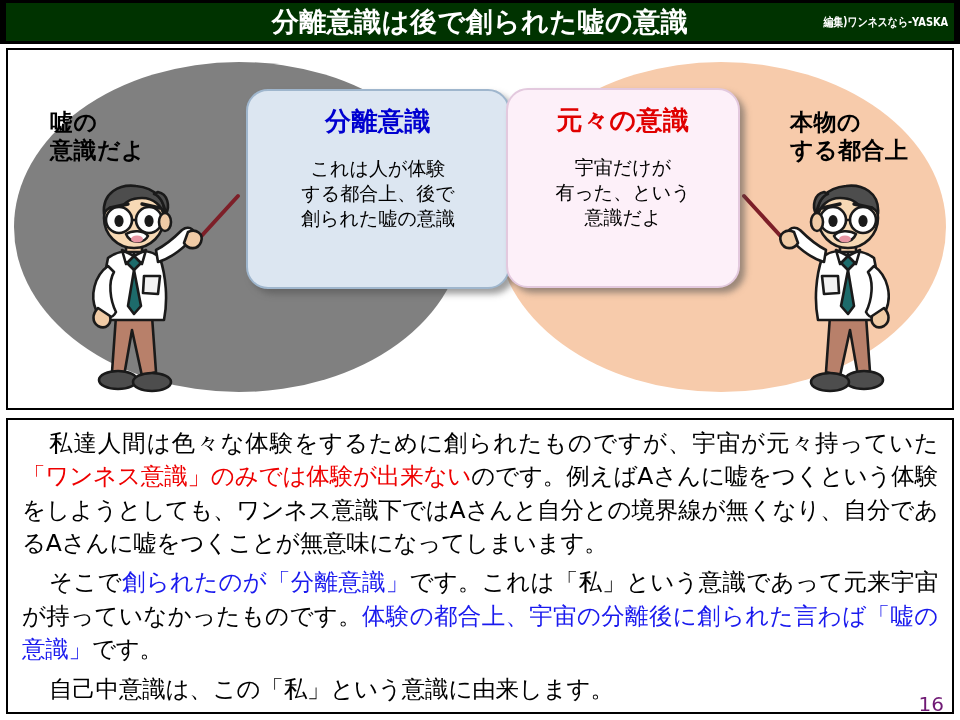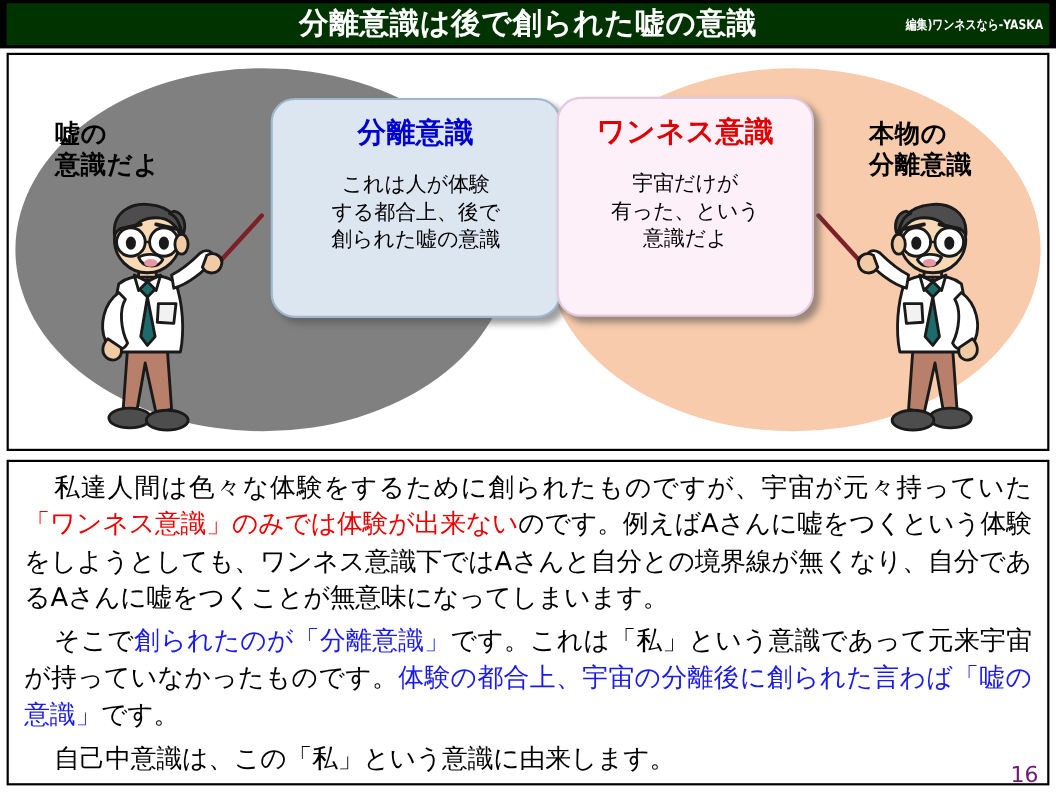--- a/index.html
+++ b/index.html
@@ -192,21 +192,21 @@
   </div>
 
   <div class="panel-top">
 
     <div class="ellipse-gray"></div>
     <div class="ellipse-peach"></div>
 
     <div class="side-label left">嘘の
 意識だよ</div>
     <div class="side-label right">本物の
-分離意識</div>
+する都合上</div>
 
     <div class="teacher left">
       <svg viewBox="0 0 210 230" width="210" height="230" xmlns="http://www.w3.org/2000/svg">
         <g stroke="#1a1a1a" stroke-width="2.6" stroke-linejoin="round" stroke-linecap="round">
 
           <line x1="150" y1="62" x2="192" y2="16" stroke="#7d1f28" stroke-width="4"></line>
 
           <path d="M70 136 L66 192 L78 196 L86 150 L96 196 L110 192 L106 136 Z" fill="#b8806a"></path>
 
           <ellipse cx="72" cy="200" rx="19" ry="9" fill="#4d4d4d"></ellipse>
@@ -289,21 +289,21 @@
     </div>
 
     <div class="concept-box blue">
       <div class="concept-title blue">分離意識</div>
       <div class="concept-body">これは人が体験
 する都合上、後で
 創られた嘘の意識</div>
     </div>
 
     <div class="concept-box pink">
-      <div class="concept-title pink">ワンネス意識</div>
+      <div class="concept-title pink">元々の意識</div>
       <div class="concept-body">宇宙だけが
 有った、という
 意識だよ</div>
     </div>
 
   </div>
 
   <div class="panel-bottom">
     <p class="body-para"><span>私達人間は色々な体験をするために創られたものですが、宇宙が元々持っていた</span><span class="t-red">「ワンネス意識」のみでは体験が出来ない</span><span>のです。例えばAさんに嘘をつくという体験をしようとしても、ワンネス意識下ではAさんと自分との境界線が無くなり、自分であるAさんに嘘をつくことが無意味になってしまいます。</span></p>
     <p class="body-para"><span>そこで</span><span class="t-blue">創られたのが「分離意識」</span><span>です。これは「私」という意識であって元来宇宙が持っていなかったものです。</span><span class="t-blue">体験の都合上、宇宙の分離後に創られた言わば「嘘の意識」</span><span>です。</span></p>

